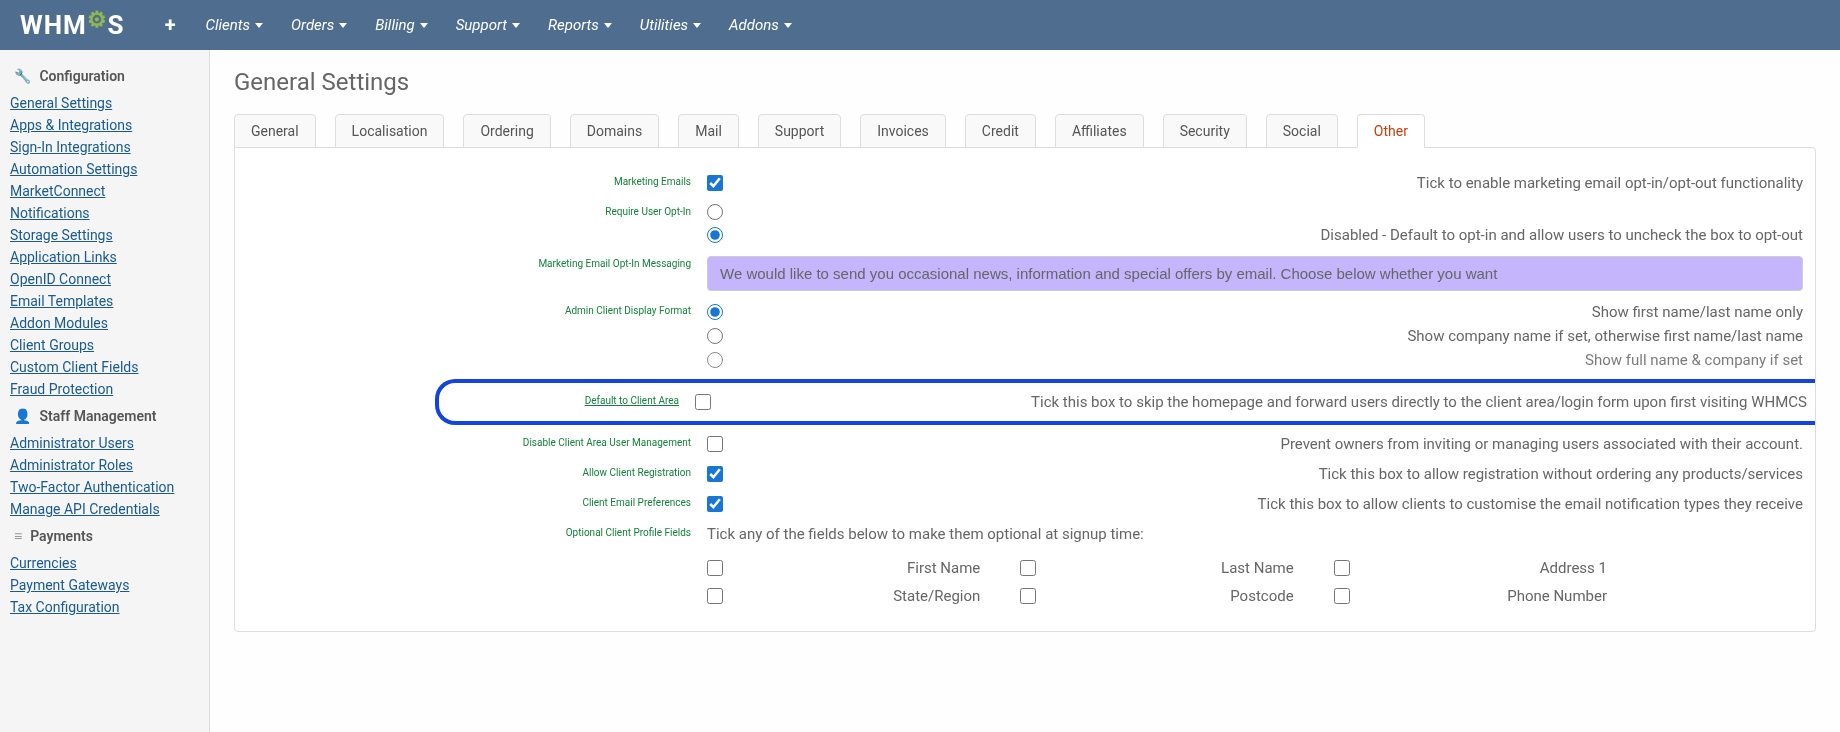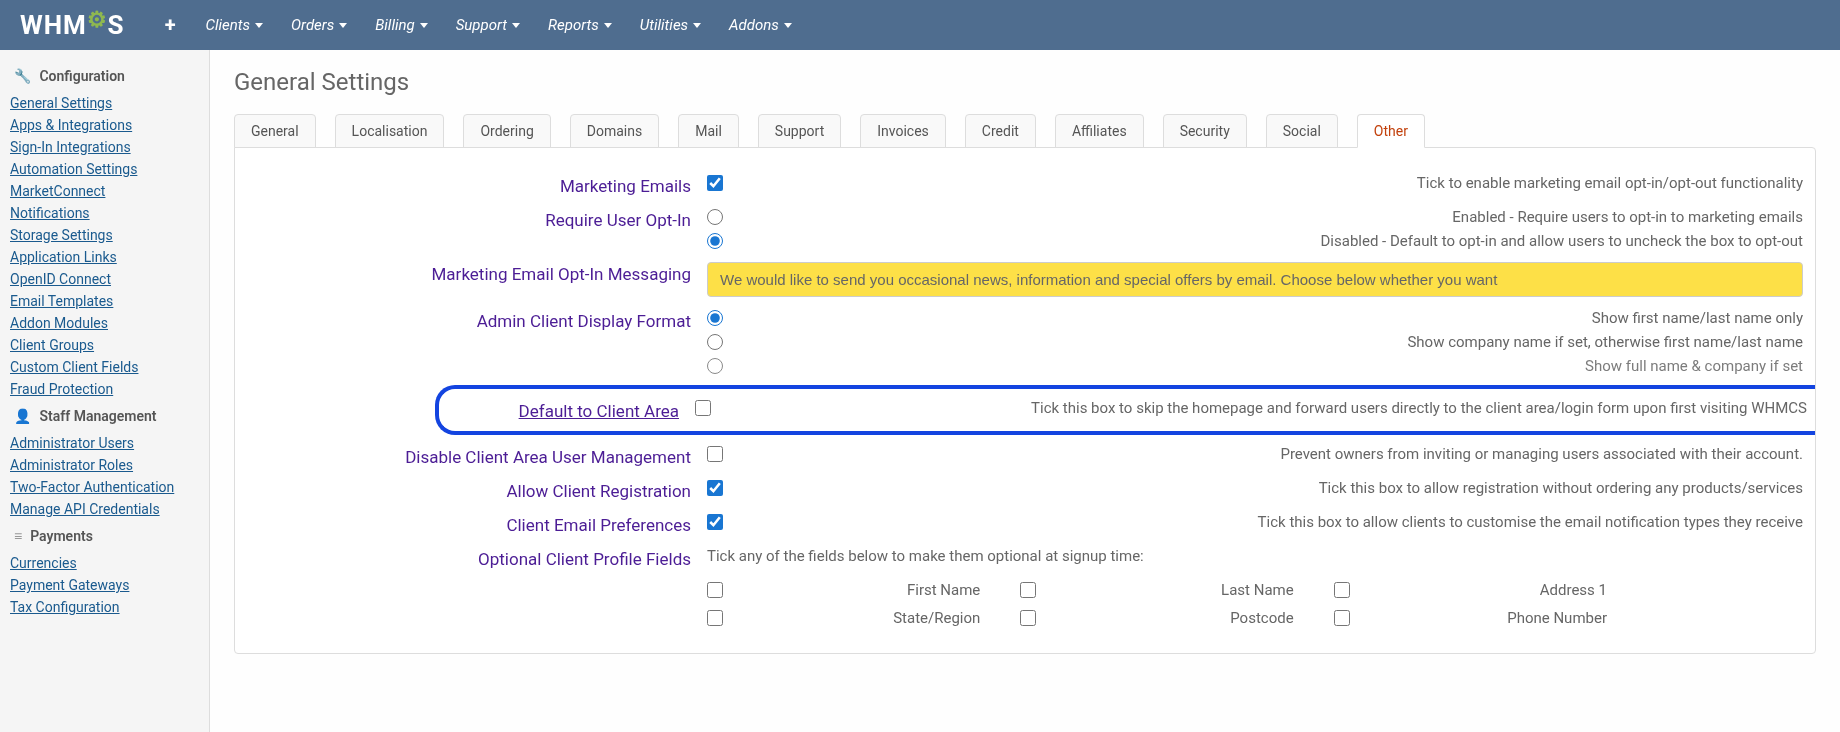--- a/index.html
+++ b/index.html
@@ -17,25 +17,25 @@
 .sidebar-section .sicon { color: #999; }
 .sidebar a { display: block; padding: 3px 10px; color: #1a5a8e; text-decoration: underline; font-size: 14px; }
 .main { flex: 1; padding: 18px 24px; overflow: hidden; background: #fefefe; }
 .page-title { font-size: 24px; color: #666; font-weight: 400; margin-bottom: 18px; }
 .tabs { display: flex; gap: 19px; margin-bottom: 0; }
 .tab { padding: 8px 16px; border: 1px solid #ddd; border-radius: 4px 4px 0 0; background: #fff; color: #555; cursor: pointer; font-size: 14px; }
 .tab.active { border-bottom-color: #fff; background: #fff; color: #c2410c; position: relative; z-index: 2; }
 .tab:not(.active) { background: #f9f9f9; }
 .tab-panel { border: 1px solid #ddd; border-radius: 0 4px 4px 4px; padding: 20px 0; margin-top: -1px; background: #fff; }
 .form-row { display: flex; align-items: flex-start; padding: 6px 12px; }
-.form-label { width: 460px; text-align: right; padding-right: 16px; color: #4c1d95; font-size: 17px; padding-top: 2px; }
+.form-label { width: 460px; text-align: right; padding-right: 16px; color: #15803d; font-size: 10px; padding-top: 2px; }
 .form-control { flex: 1; color: #666; font-size: 15px; display: flex; flex-direction: column; gap: 6px; }
 .check-line, .radio-line { display: flex; align-items: center; gap: 0; justify-content: space-between; }
 .check-line input[type=checkbox], .radio-line input[type=radio] { width: 16px; height: 16px; accent-color: #1976d2; cursor: pointer; }
-.text-input { width: 100%; padding: 8px 12px; border: 1px solid #ccc; border-radius: 4px; font-size: 15px; color: #666; background: #fde047; }
+.text-input { width: 100%; padding: 8px 12px; border: 1px solid #ccc; border-radius: 4px; font-size: 15px; color: #666; background: #c4b5fd; }
 .highlight-box { border: 4px solid #1344e0; border-radius: 20px; border-right: none; border-top-right-radius: 0; border-bottom-right-radius: 0; padding: 8px 0; margin: 4px 0 4px 200px; position: relative; }
 .highlight-box .form-row { padding: 2px 8px; }
 .highlight-box .form-label { width: 248px; text-decoration: underline; }
 .fields-grid { display: grid; grid-template-columns: repeat(3, 1fr); gap: 10px 40px; max-width: 900px; }
 .intro-line { color: #666; margin-bottom: 10px; }
 </style>
 </head>
 <body>
 
 <div class="topnav">
@@ -142,21 +142,20 @@
           <span>Tick to enable marketing email opt-in/opt-out functionality</span>
         </div>
           </div>
       </div>
 
       <div class="form-row">
         <div class="form-label">Require User Opt-In</div>
         <div class="form-control">
           <div class="radio-line">
               <input type="radio" name="optin" style="">
-              <span>Enabled - Require users to opt-in to marketing emails</span>
             </div>
           <div class="radio-line">
               <input type="radio" name="optin" checked="" style="">
               <span>Disabled - Default to opt-in and allow users to uncheck the box to opt-out</span>
             </div>
         </div>
       </div>
 
       <div class="form-row">
         <div class="form-label">Marketing Email Opt-In Messaging</div>

